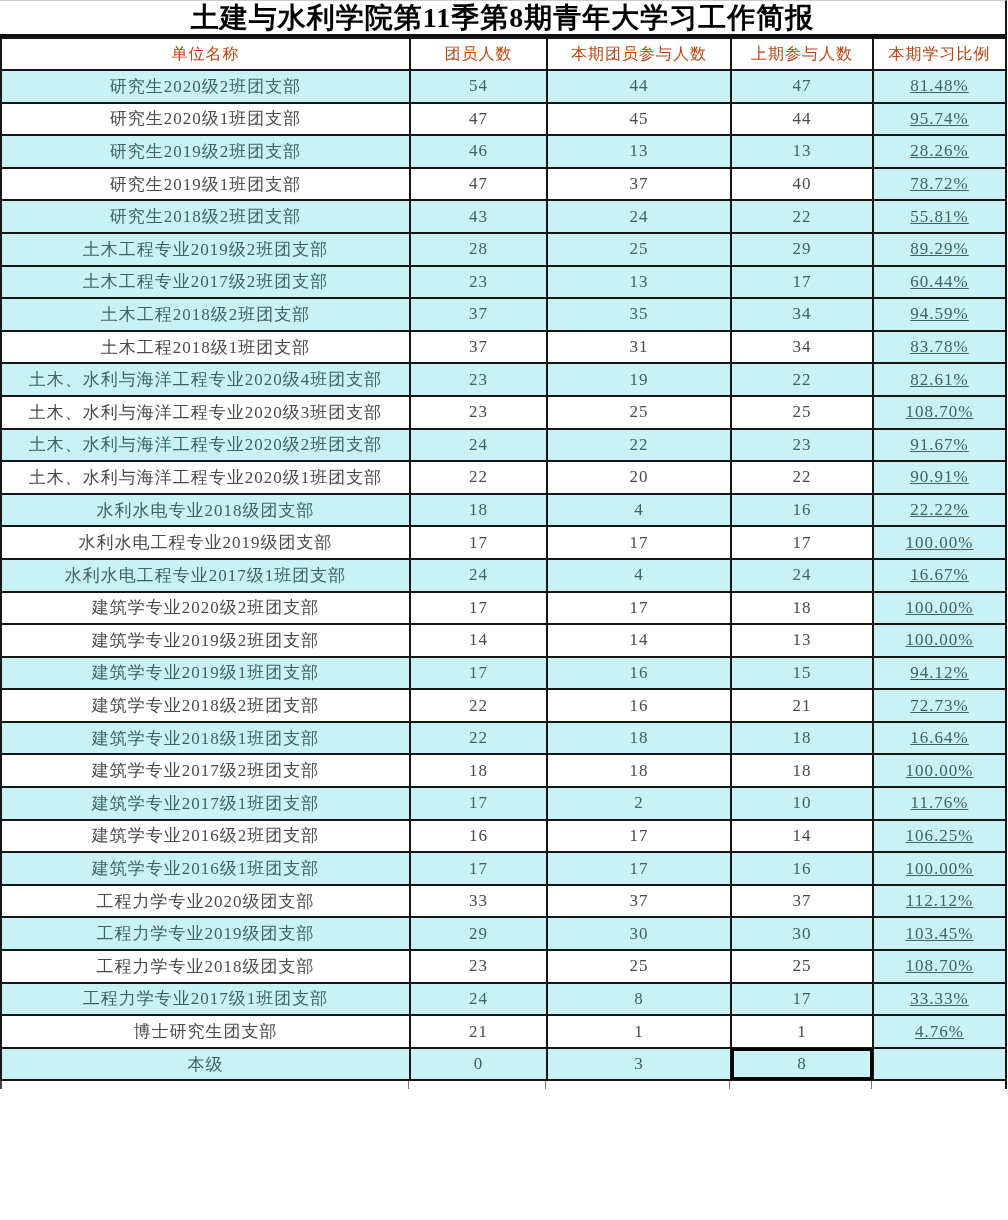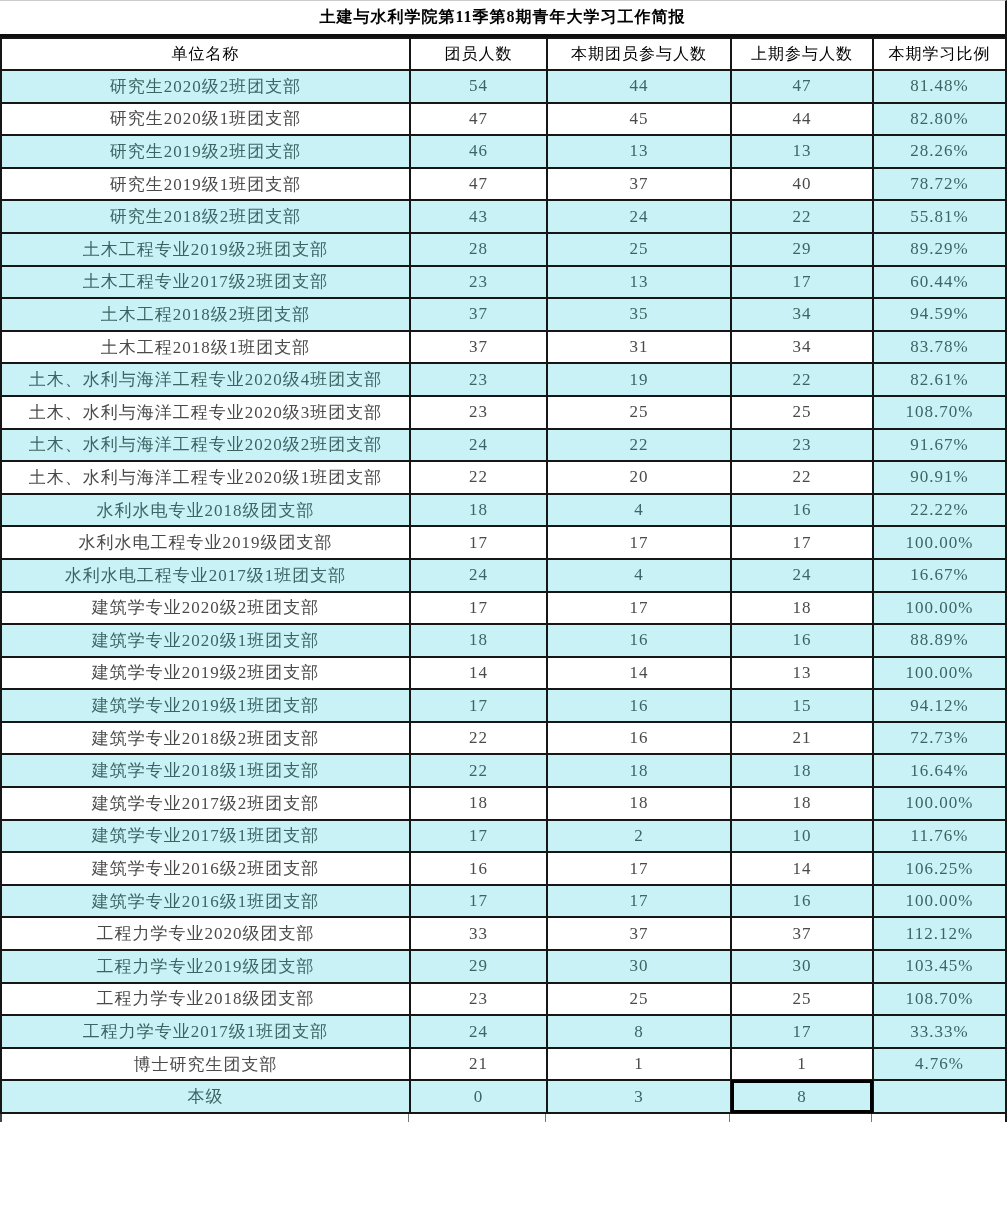--- a/index.html
+++ b/index.html
@@ -1,35 +1,35 @@
 <!DOCTYPE html>
 <html><head>
 <meta charset="utf-8">
 <style>
   html,body{margin:0;padding:0;background:#ffffff;}
   body{width:1008px;height:1220px;overflow:hidden;font-family:"Liberation Serif","DejaVu Serif",serif;}
   .sheet{width:1005px;border-right:2px solid #161616;border-top:1px solid #cccccc;}
   .title-cell{
     height:33px;border-bottom:3px solid #0e0e0e;
     display:flex;align-items:center;justify-content:center;
-    font-size:16px;font-weight:bold;color:#000;letter-spacing:1px;
+    font-size:28px;font-weight:bold;color:#000;letter-spacing:1px;
   }
   table.report{border-collapse:collapse;table-layout:fixed;width:1005px;}
   table.report th{
     height:30px;border:2px solid #161616;background:#ffffff;
-    font-weight:normal;font-size:16px;color:#000000;letter-spacing:1px;
+    font-weight:normal;font-size:16px;color:#c2410c;letter-spacing:1px;
     padding:0;text-align:center;
   }
   table.report td{
     height:30.6px;border:2px solid #161616;background:#ffffff;
     font-size:17px;color:#4a4a4a;letter-spacing:1px;
     padding:0;text-align:center;white-space:nowrap;overflow:hidden;
   }
   table.report tr.alt td{background:#c8f2f6;color:#3c6464;}
-  table.report td.ratio-col{background:#c8f2f6;color:#3c6464;}
+  table.report td.ratio-col{background:#c8f2f6;color:#3c6464;text-decoration:underline;}
   table.report td.selected{outline:3px solid #000000;outline-offset:-3px;}
   .partial-row{display:flex;height:8px;border-left:2px solid #444444;background:#ffffff;}
   .partial-row .pcell{box-sizing:border-box;border-right:1px solid #777777;height:8px;}
   .pcell.c0{width:407px}.pcell.c1{width:137px}.pcell.c2{width:184px}.pcell.c3{width:142px}.pcell.c4{width:131px;border-right:none;}
 </style>
 </head>
 <body>
 
 <div class="sheet">
   <div class="title-cell">土建与水利学院第11季第8期青年大学习工作简报</div>
@@ -57,21 +57,21 @@
           <td>54</td>
           <td>44</td>
           <td>47</td>
           <td class="ratio-col">81.48%</td>
         </tr>
         <tr>
           <td>研究生2020级1班团支部</td>
           <td>47</td>
           <td>45</td>
           <td>44</td>
-          <td class="ratio-col">82.80%</td>
+          <td class="ratio-col">95.74%</td>
         </tr>
         <tr class="alt">
           <td>研究生2019级2班团支部</td>
           <td>46</td>
           <td>13</td>
           <td>13</td>
           <td class="ratio-col">28.26%</td>
         </tr>
         <tr>
           <td>研究生2019级1班团支部</td>
@@ -163,27 +163,20 @@
           <td>4</td>
           <td>24</td>
           <td class="ratio-col">16.67%</td>
         </tr>
         <tr>
           <td>建筑学专业2020级2班团支部</td>
           <td>17</td>
           <td>17</td>
           <td>18</td>
           <td class="ratio-col">100.00%</td>
-        </tr>
-        <tr class="alt">
-          <td>建筑学专业2020级1班团支部</td>
-          <td>18</td>
-          <td>16</td>
-          <td>16</td>
-          <td class="ratio-col">88.89%</td>
         </tr>
         <tr>
           <td>建筑学专业2019级2班团支部</td>
           <td>14</td>
           <td>14</td>
           <td>13</td>
           <td class="ratio-col">100.00%</td>
         </tr>
         <tr class="alt">
           <td>建筑学专业2019级1班团支部</td>

